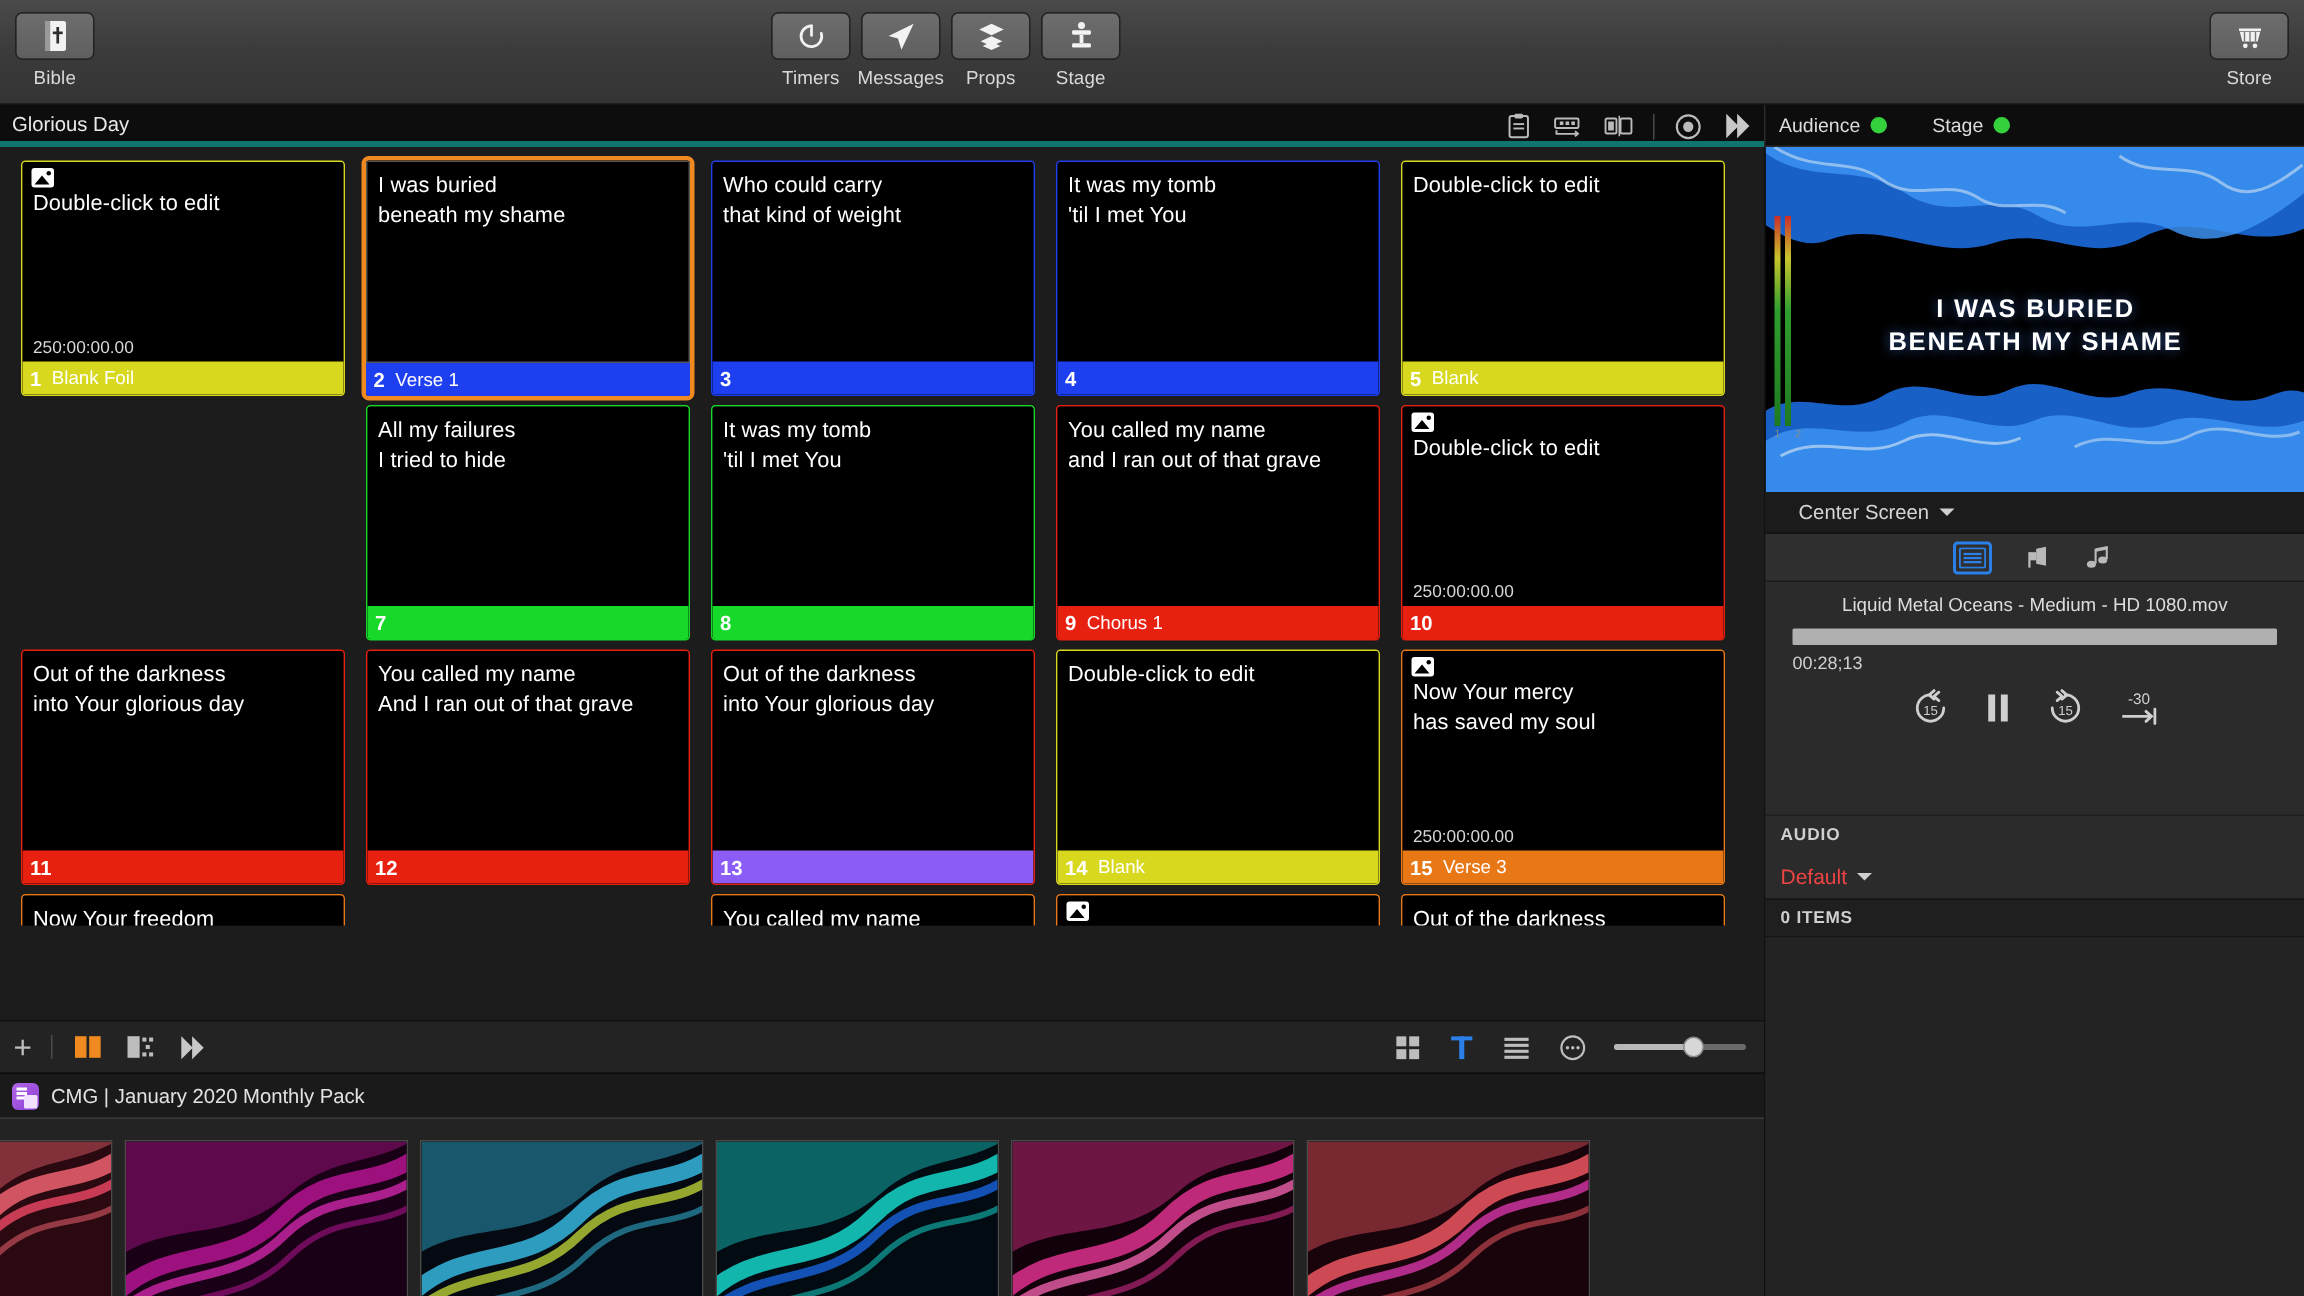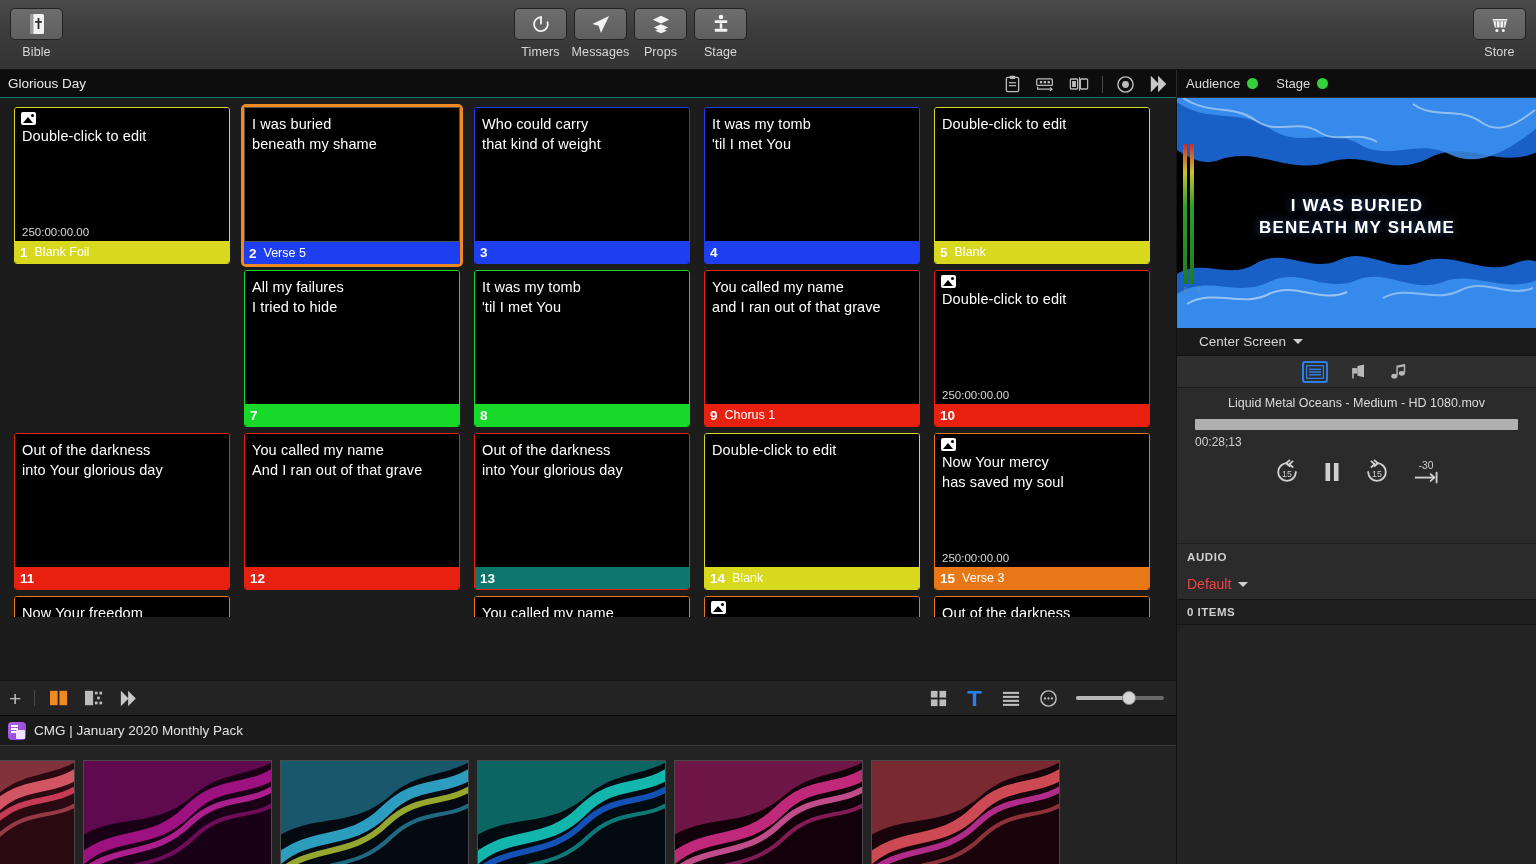--- a/index.html
+++ b/index.html
@@ -27,34 +27,34 @@
     width: 53px; height: 32px; border-radius: 5px;
     background: linear-gradient(to bottom, #6d6d6d, #5f5f5f);
     border: 1px solid #222;
     display: flex; align-items: center; justify-content: center;
   }
   .tb-label { font-size: 12.5px; color: #d8d8d8; margin-top: 5px; letter-spacing: .1px; }
 
   
   .docbar {
     position: absolute; left: 0; top: 70px; width: 1176px; height: 28px;
-    background: #0d0d0d; border-bottom: 1px solid #0f766e;
+    background: #0d0d0d; border-bottom: 4px solid #0f766e;
     display: flex; align-items: center;
   }
   .doc-title { font-size: 13.5px; color: #e9e9e9; margin-left: 8px; }
   .docbar-icons {
     position: absolute; right: 6px; top: 0; height: 28px;
     display: flex; align-items: center; gap: 13px;
   }
   .divider-v { width: 1px; height: 17px; background: #4a4a4a; }
 
   .statusbar {
     position: absolute; left: 1176px; top: 70px; width: 360px; height: 28px;
     background: #0d0d0d; border-bottom: 1px solid #2a2a2a; border-left: 1px solid #2a2a2a;
-    display: flex; align-items: center; gap: 8px; padding-left: 9px;
+    display: flex; align-items: center; gap: 20px; padding-left: 9px;
   }
   .status-item { display: flex; align-items: center; gap: 7px; font-size: 13px; color: #dcdcdc; }
   .dot { width: 11px; height: 11px; border-radius: 50%; background: #35d13d; }
 
   
   .slidearea {
     position: absolute; left: 0; top: 98px; width: 1176px; height: 519px;
     background: #1c1c1c; overflow: hidden;
   }
   .slide {
@@ -370,21 +370,21 @@
           <span class="slide-label">Blank Foil</span>
         </div>
       </div>
       <div class="slide sel" style="left: 244px; top: 9px;">
         <div class="slide-canvas">
           <div class="slide-text">I was buried
 beneath my shame</div>
         </div>
         <div class="slide-footer" style="background: rgb(29, 63, 240);">
           <span class="slide-num">2</span>
-          <span class="slide-label">Verse 5</span>
+          <span class="slide-label">Verse 1</span>
         </div>
       </div>
       <div class="slide" style="left: 474px; top: 9px; border-color: rgb(29, 63, 240);">
         <div class="slide-canvas">
           <div class="slide-text">Who could carry
 that kind of weight</div>
         </div>
         <div class="slide-footer" style="background: rgb(29, 63, 240);">
           <span class="slide-num">3</span>
         </div>
@@ -461,21 +461,21 @@
         </div>
         <div class="slide-footer" style="background: rgb(232, 32, 16);">
           <span class="slide-num">12</span>
         </div>
       </div>
       <div class="slide" style="left: 474px; top: 335px; border-color: rgb(232, 32, 16);">
         <div class="slide-canvas">
           <div class="slide-text">Out of the darkness
 into Your glorious day</div>
         </div>
-        <div class="slide-footer" style="background: #0f766e;">
+        <div class="slide-footer" style="background: #8b5cf6;">
           <span class="slide-num">13</span>
         </div>
       </div>
       <div class="slide" style="left: 704px; top: 335px; border-color: rgb(216, 216, 30);">
         <div class="slide-canvas">
           <div class="slide-text">Double-click to edit</div>
         </div>
         <div class="slide-footer" style="background: rgb(216, 216, 30);">
           <span class="slide-num">14</span>
           <span class="slide-label">Blank</span>

